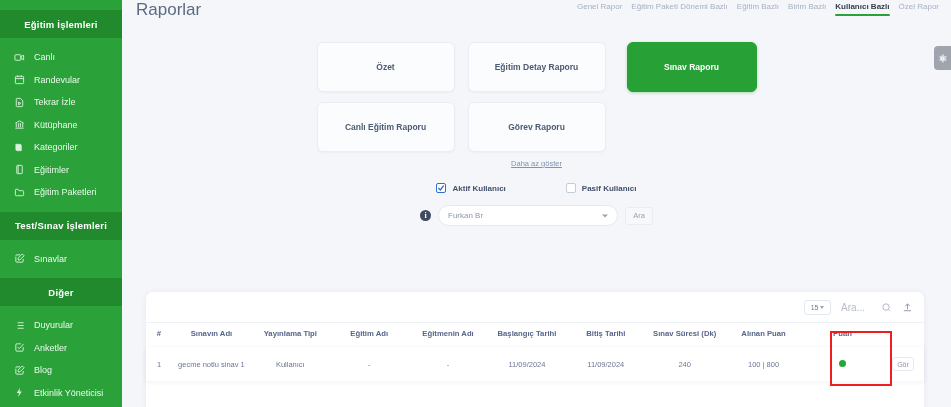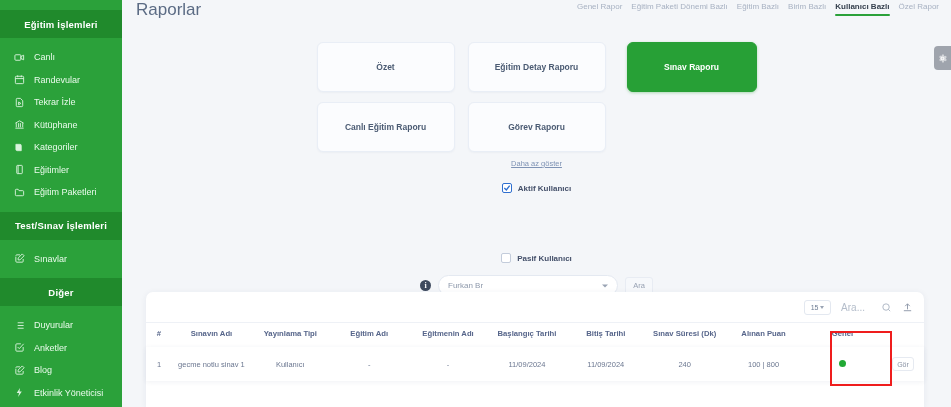--- a/index.html
+++ b/index.html
@@ -141,21 +141,20 @@
     color: #7f93b5;
     text-decoration: underline;
     cursor: pointer;
   }
 
   
   #filters { margin-top: 15px; }
   .checkrow {
     display: flex; justify-content: center; align-items: center;
     gap: 60px;
-    flex-direction: column;
   }
   .chk { display: flex; align-items: center; gap: 6px; cursor: pointer; }
   .chk .box {
     width: 10px; height: 10px; border-radius: 2px;
     border: 1.3px solid #2f6fd0;
     background: #ffffff;
     display: flex; align-items: center; justify-content: center;
   }
   .chk.off .box { border-color: #c3ccdb; }
   .chk .box svg { width: 8px; height: 8px; }
@@ -490,21 +489,21 @@
           <tr>
             <th class="num">#</th>
             <th>Sınavın Adı</th>
             <th>Yayınlama Tipi</th>
             <th>Eğitim Adı</th>
             <th>Eğitmenin Adı</th>
             <th>Başlangıç Tarihi</th>
             <th>Bitiş Tarihi</th>
             <th>Sınav Süresi (Dk)</th>
             <th>Alınan Puan</th>
-            <th>Genel</th>
+            <th>Puan</th>
             <th style="width:42px"></th>
           </tr>
         </thead>
         <tbody>
           <tr>
             <td class="num">1</td>
             <td>gecme notlu sinav 1</td>
             <td>Kullanıcı</td>
             <td>-</td>
             <td>-</td>

